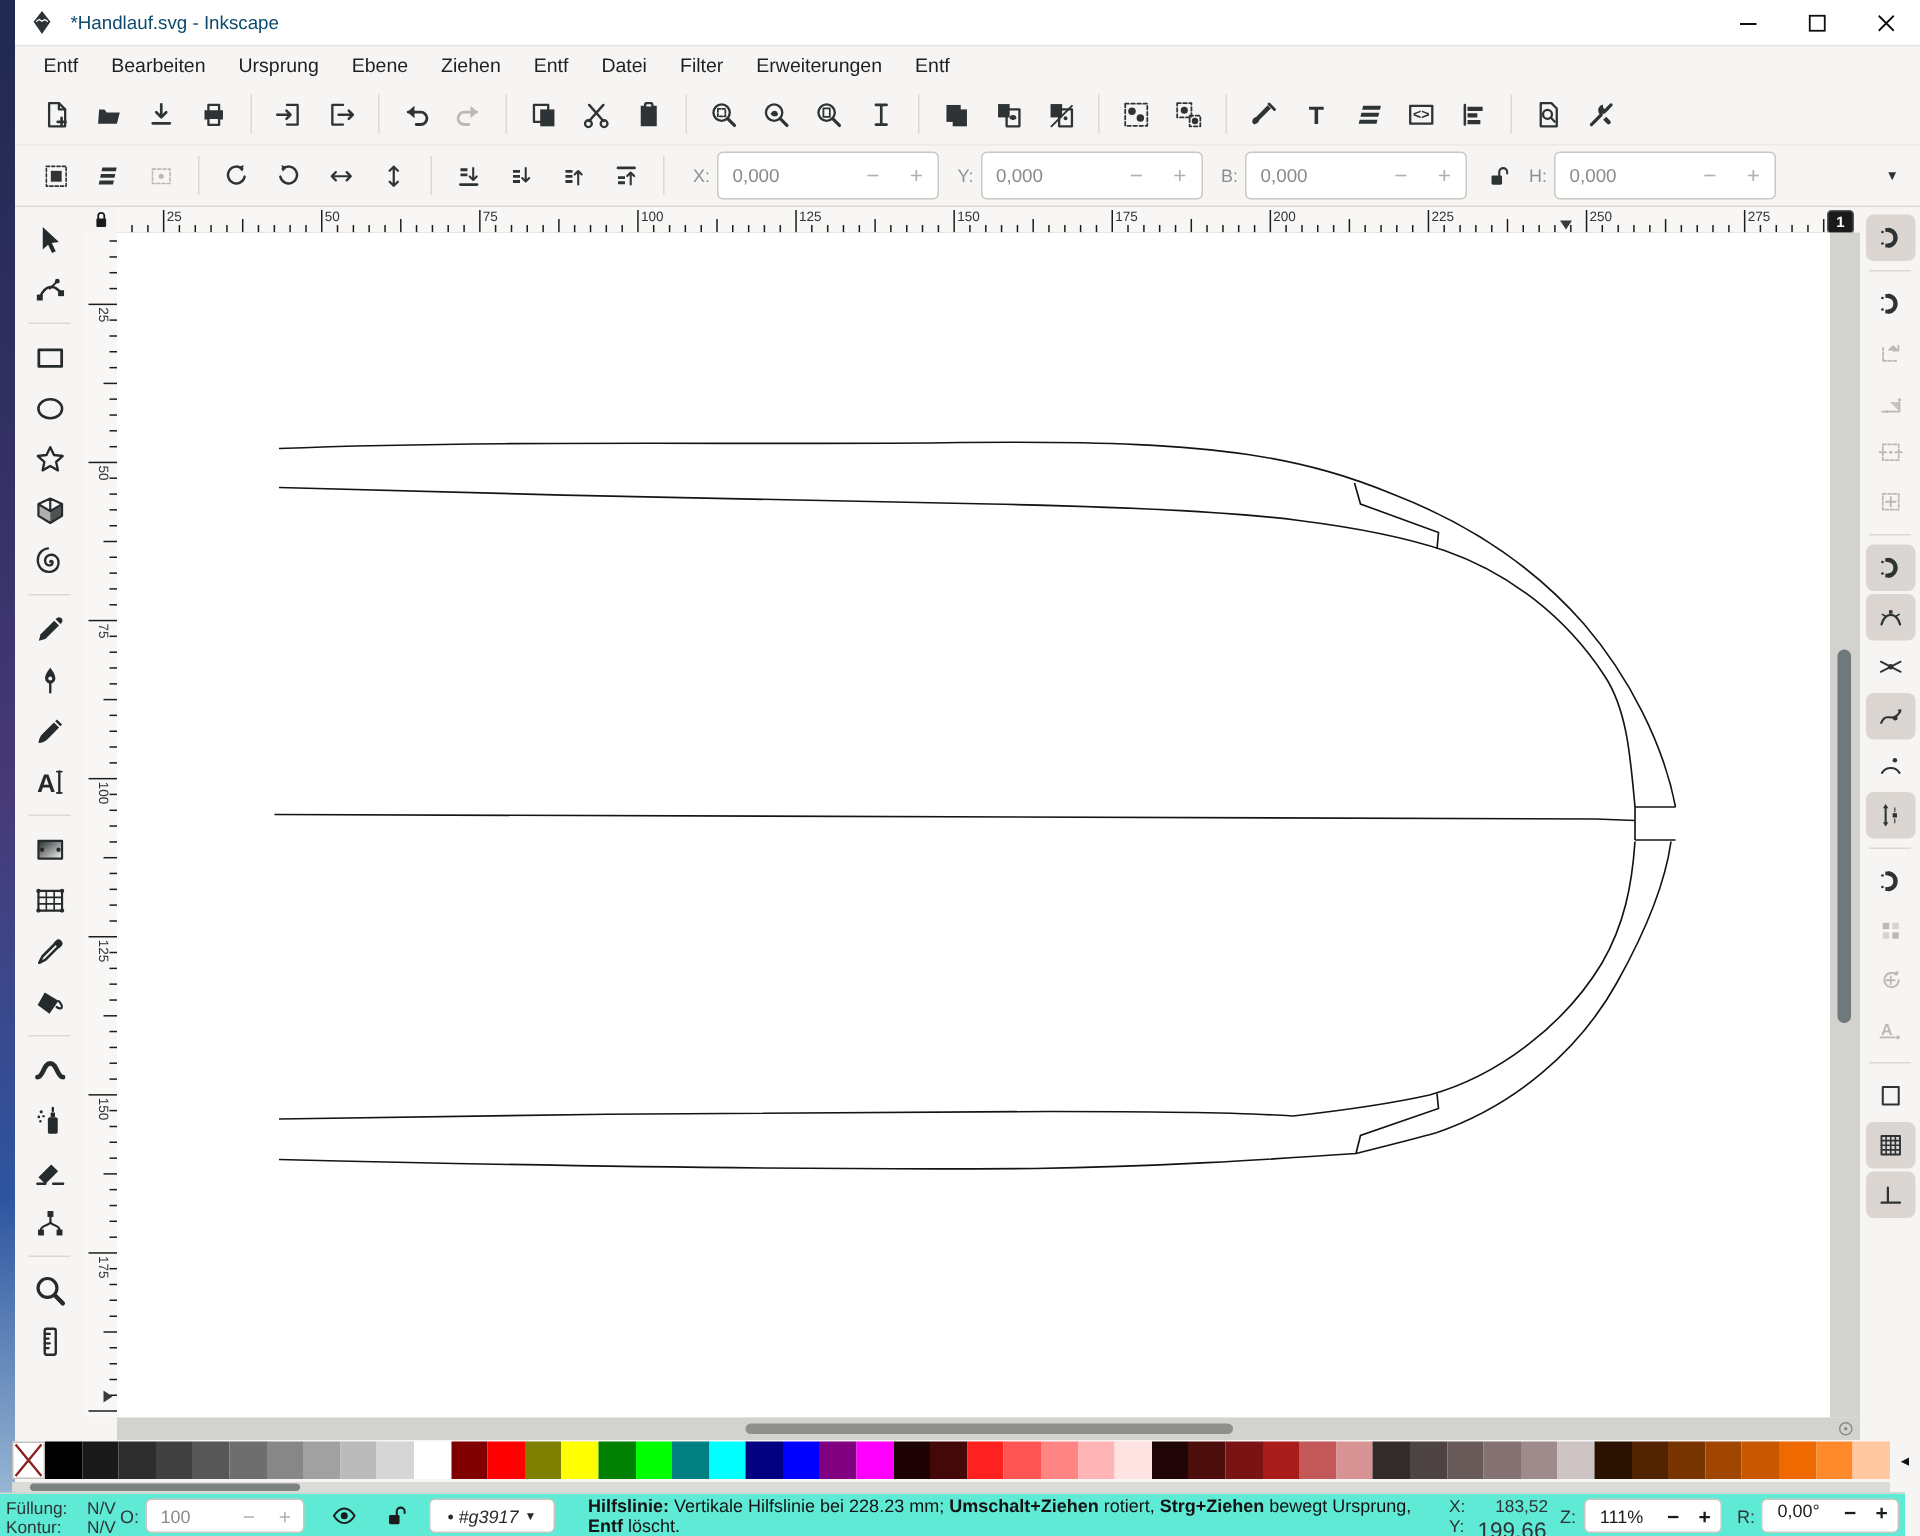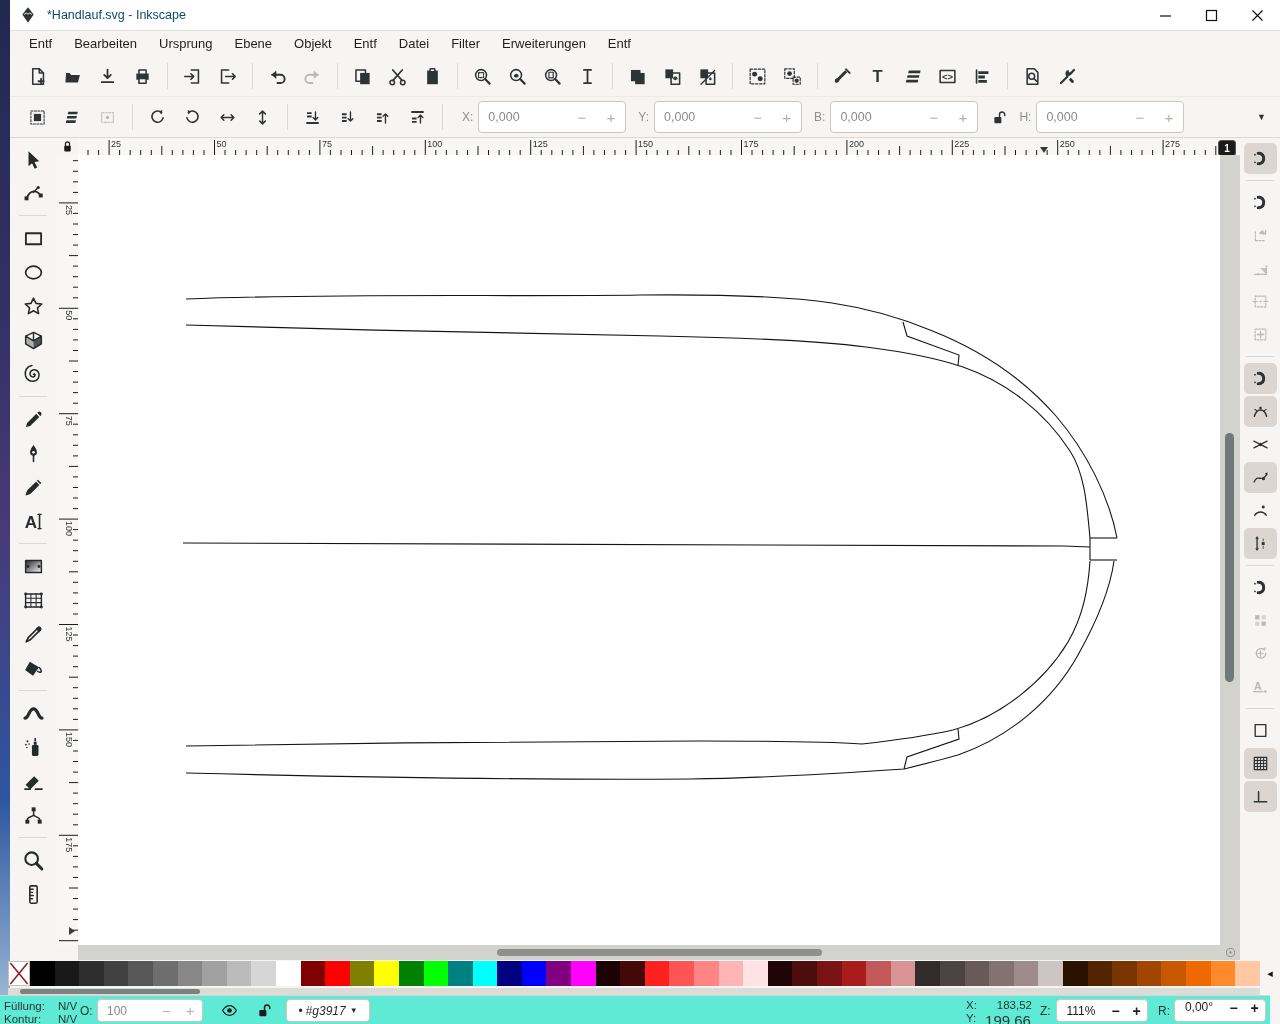--- a/index.html
+++ b/index.html
@@ -153,21 +153,21 @@
         </svg>
       </div>
   </div>
 </div>
 
 <div id="menubar">
     <div class="menu-item">Entf</div>
     <div class="menu-item">Bearbeiten</div>
     <div class="menu-item">Ursprung</div>
     <div class="menu-item">Ebene</div>
-    <div class="menu-item">Objekt</div>
+    <div class="menu-item">Ziehen</div>
     <div class="menu-item">Entf</div>
     <div class="menu-item">Datei</div>
     <div class="menu-item">Filter</div>
     <div class="menu-item">Erweiterungen</div>
     <div class="menu-item">Entf</div>
   </div>
 <div id="cmdbar">
     <div class="tbtn">
       <span class="icn">
         <svg viewBox="0 0 16 16" style="width:19px;height:19px">
@@ -1249,20 +1249,21 @@
       <svg viewBox="0 0 16 16" style="width:15px;height:15px">
         <rect class="f" x="2.5" y="7.5" width="7.5" height="6.5" rx="1"></rect>
         <path d="M8 7.5V5a2.8 2.8 0 0 1 5.6 0v1" stroke-width="1.5"></path>
       </svg>
     </div>
   <div id="sb-layer">
     <span>•</span>
     <span class="lname">#g3917</span>
     <span class="ddn">▼</span>
   </div>
+  <div id="sb-message"><span style="font-weight: 700;">Hilfslinie:</span><span> Vertikale Hilfslinie bei 228.23 mm; </span><span style="font-weight: 700;">Umschalt+Ziehen</span><span> rotiert, </span><span style="font-weight: 700;">Strg+Ziehen</span><span> bewegt Ursprung, </span><span style="font-weight: 700;">Entf</span><span> löscht.</span></div>
   <span id="sb-x-label">X:</span>
   <span id="sb-x-val">183,52</span>
   <span id="sb-y-label">Y:</span>
   <span id="sb-y-val">199,66</span>
   <span id="sb-z-label">Z:</span>
   <div id="sb-zoom">
     <span class="sb-spin-val">111%</span>
     <span class="sb-spin-btn">−</span>
     <span class="sb-spin-btn">+</span>
   </div>

